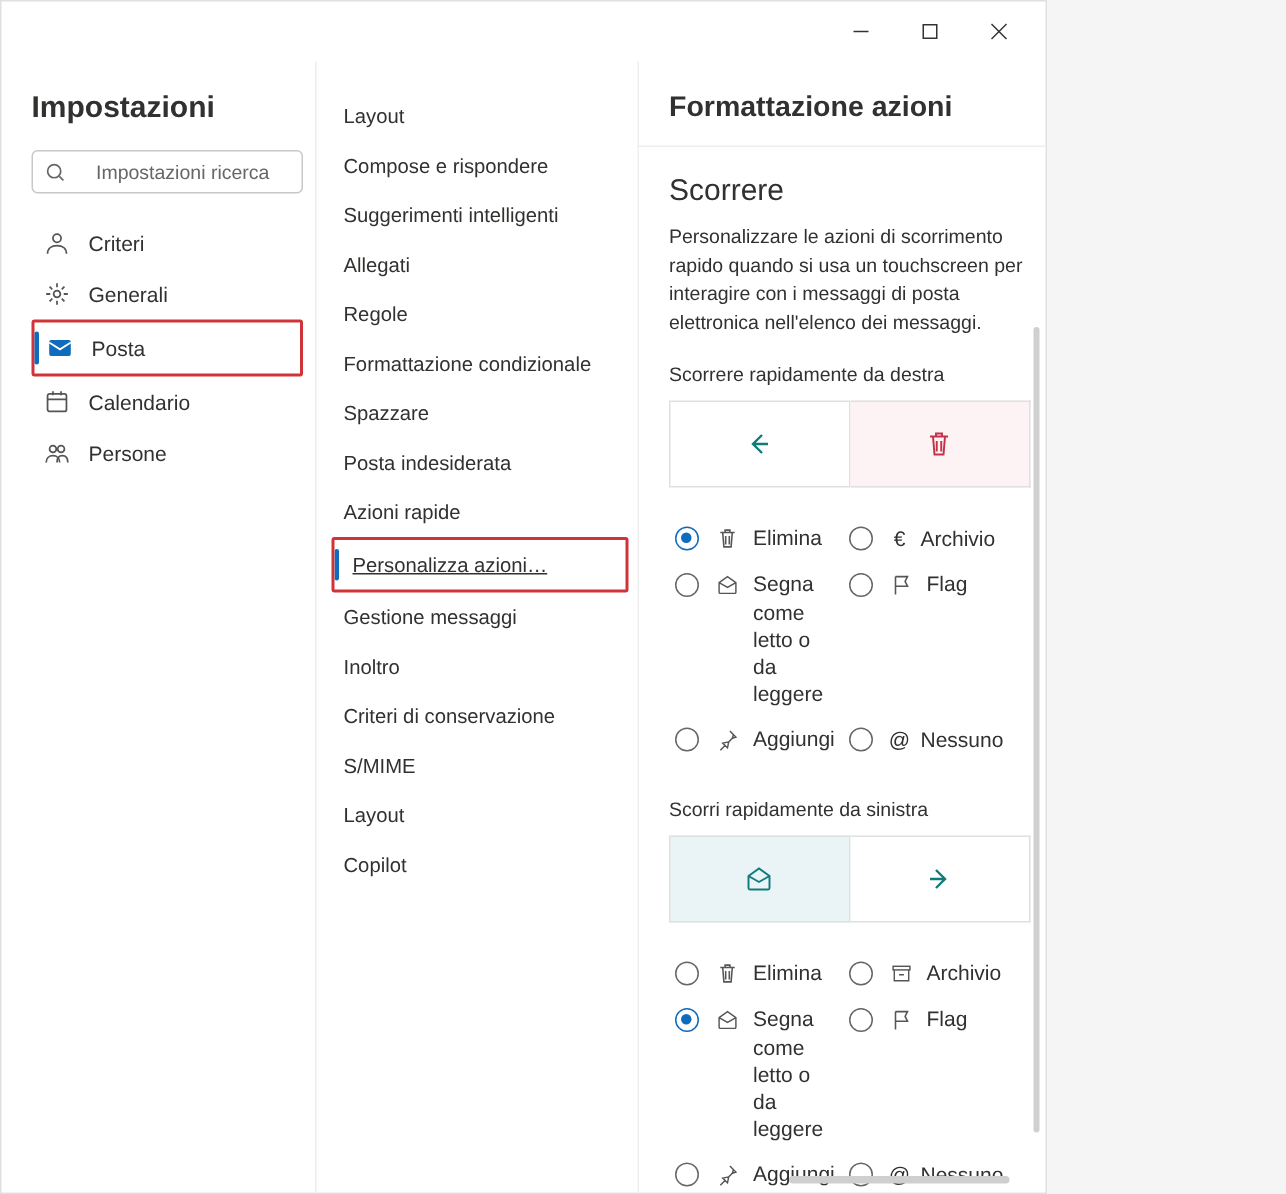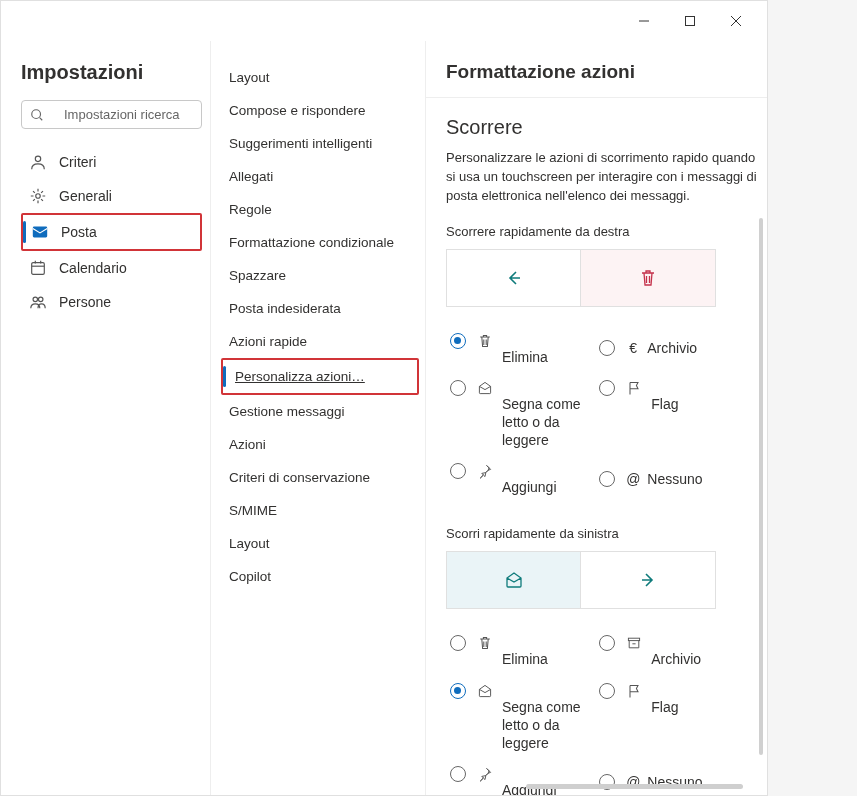--- a/index.html
+++ b/index.html
@@ -1,17 +1,17 @@
 <!DOCTYPE html>
 <html><head>
 <meta charset="utf-8">
 <style>
 * { margin: 0; padding: 0; box-sizing: border-box; font-family: "Segoe UI", Arial, sans-serif; }
 body { background: #f5f5f5; width: 857px; height: 796px; overflow: hidden; }
-.window { background: #fff; width: 768px; height: 796px; border: 1px solid #e0e0e0; position: relative; }
+.window { background: #fff; width: 698px; height: 796px; border: 1px solid #e0e0e0; position: relative; }
 .titlebar { height: 40px; display: flex; justify-content: flex-end; align-items: center; padding-right: 8px; }
 .titlebar-btn { width: 46px; height: 32px; display: flex; align-items: center; justify-content: center; cursor: pointer; }
 .titlebar-btn svg { width: 12px; height: 12px; }
 .content { display: flex; height: calc(100% - 40px); }
 .col1 { width: 210px; padding: 20px 8px 0 20px; border-right: 1px solid #eee; }
 .col1 h1 { font-size: 20px; font-weight: 600; color: #323130; margin-bottom: 16px; }
 .search-box { display: flex; align-items: center; border: 1px solid #c8c8c8; border-radius: 4px; padding: 6px 8px; margin-bottom: 16px; }
 .search-box svg { width: 14px; height: 14px; margin-right: 6px; flex-shrink: 0; }
 .search-box span { font-size: 13px; color: #666; margin-left: 14px; }
 .nav-item { display: flex; align-items: center; padding: 8px 8px; font-size: 14px; color: #323130; cursor: pointer; border-radius: 4px; }
@@ -37,21 +37,21 @@
 .swipe-box.blue { background: #eaf4f7; }
 .swipe-box.white { background: #fff; border-left: none; }
 .swipe-box svg { width: 20px; height: 20px; }
 .options { display: flex; flex-wrap: wrap; margin-bottom: 24px; }
 .opt { width: 48%; display: flex; align-items: flex-start; padding: 6px 4px; cursor: pointer; }
 .radio { width: 16px; height: 16px; border: 1.5px solid #666; border-radius: 50%; margin-right: 10px; margin-top: 2px; flex-shrink: 0; position: relative; }
 .radio.checked { border-color: #0f6cbd; }
 .radio.checked::after { content: ""; position: absolute; top: 3px; left: 3px; width: 7px; height: 7px; border-radius: 50%; background: #0f6cbd; }
 .opt-icon { width: 18px; height: 18px; margin-right: 8px; flex-shrink: 0; margin-top: 1px; display: flex; align-items: center; justify-content: center; }
 .opt-icon svg { width: 16px; height: 16px; }
-.opt-label { font-size: 14px; color: #323130; line-height: 1.3; margin-top: 17px; }
+.opt-label { font-size: 14px; color: #323130; line-height: 1.3; }
 .opt-alt { display: flex; align-items: center; width: 48%; padding: 6px 4px; font-size: 14px; color: #323130; }
 .opt-alt-o { width: 16px; height: 16px; border: 1.5px solid #666; border-radius: 50%; margin-right: 10px; flex-shrink: 0; }
 .opt-alt svg, .opt-alt .glyph { margin-right: 6px; width: 16px; height: 16px; display: inline-flex; align-items: center; justify-content: center; }
 .scrollbar-vert { position: absolute; right: 4px; top: 120px; bottom: 40px; width: 4px; background: #d0d0d0; border-radius: 2px; }
 .scrollbar-horz { position: absolute; bottom: 6px; left: 100px; right: 24px; height: 5px; background: #cfcfcf; border-radius: 3px; }
 </style>
 </head>
 <body>
 
 <div class="window">
@@ -134,21 +134,21 @@
       <div class="sub-item">Allegati</div>
       <div class="sub-item">Regole</div>
       <div class="sub-item">Formattazione condizionale</div>
       <div class="sub-item">Spazzare</div>
       <div class="sub-item">Posta indesiderata</div>
       <div class="sub-item">Azioni rapide</div>
       <div class="highlight-red">
         <div class="sub-item active">Personalizza azioni…</div>
       </div>
       <div class="sub-item">Gestione messaggi</div>
-      <div class="sub-item">Azioni</div>
+      <div class="sub-item">Inoltro</div>
       <div class="sub-item">Criteri di conservazione</div>
       <div class="sub-item">S/MIME</div>
       <div class="sub-item">Layout</div>
       <div class="sub-item">Copilot</div>
     </div>
 
     <div class="col3">
       <div class="col3-header">
         <h2>Formattazione azioni</h2>
       </div>

